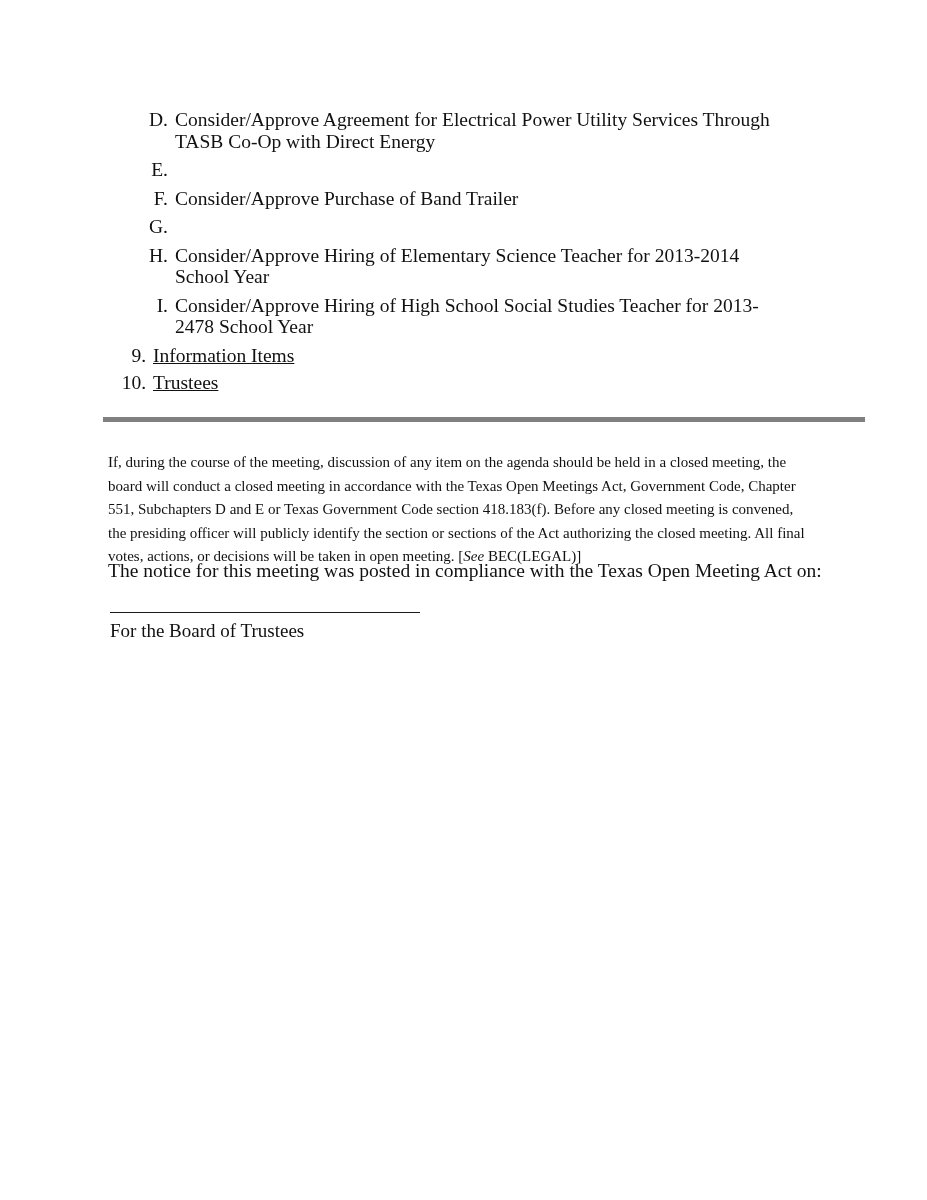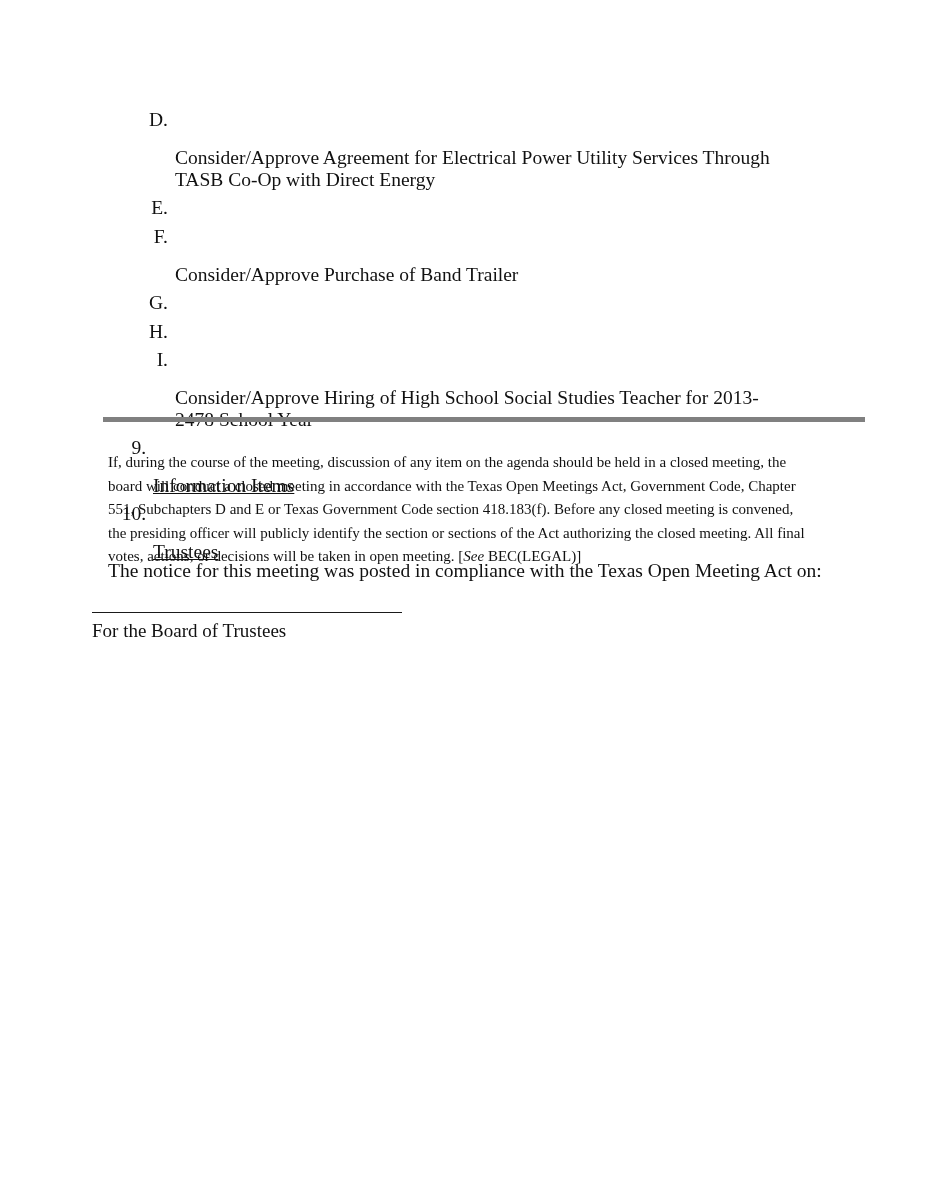--- a/index.html
+++ b/index.html
@@ -43,21 +43,20 @@
 
   .agenda-item .marker {
     flex: 0 0 auto;
     text-align: right;
     white-space: pre;
   }
 
   .agenda-item .itext {
     flex: 0 1 auto;
     padding-left: 7px;
-    margin-top: 38px;
   }
 
   
   .lettered .marker {
     width: 168px;
   }
   .lettered .itext {
     max-width: 595px;
   }
 
@@ -104,21 +103,21 @@
     left: 108px;
     width: 760px;
     font-size: 19.5px;
     line-height: 24px;
   }
 
   
   .signature-block {
     position: absolute;
     top: 612px;
-    left: 92px;
+    left: 110px;
     width: 400px;
   }
   .signature-rule {
     width: 310px;
     height: 1px;
     background: #1a1a1a;
     margin-bottom: 7px;
   }
   .signature-caption {
     font-size: 19px;
@@ -145,20 +144,21 @@
       <span class="marker">F.</span>
       <span class="itext">Consider/Approve Purchase of Band Trailer</span>
     </div>
 
     <div class="agenda-item lettered">
       <span class="marker">G.</span>
     </div>
 
     <div class="agenda-item lettered">
       <span class="marker">H.</span>
+      <span class="itext">Consider/Approve Hiring of Elementary Science Teacher for 2013-2014 School Year</span>
     </div>
 
     <div class="agenda-item lettered">
       <span class="marker">I.</span>
       <span class="itext">Consider/Approve Hiring of High School Social Studies Teacher for 2013-2478 School Year</span>
     </div>
 
     <div class="agenda-item numbered">
       <span class="marker">9.</span>
       <span class="itext">Information Items</span>

